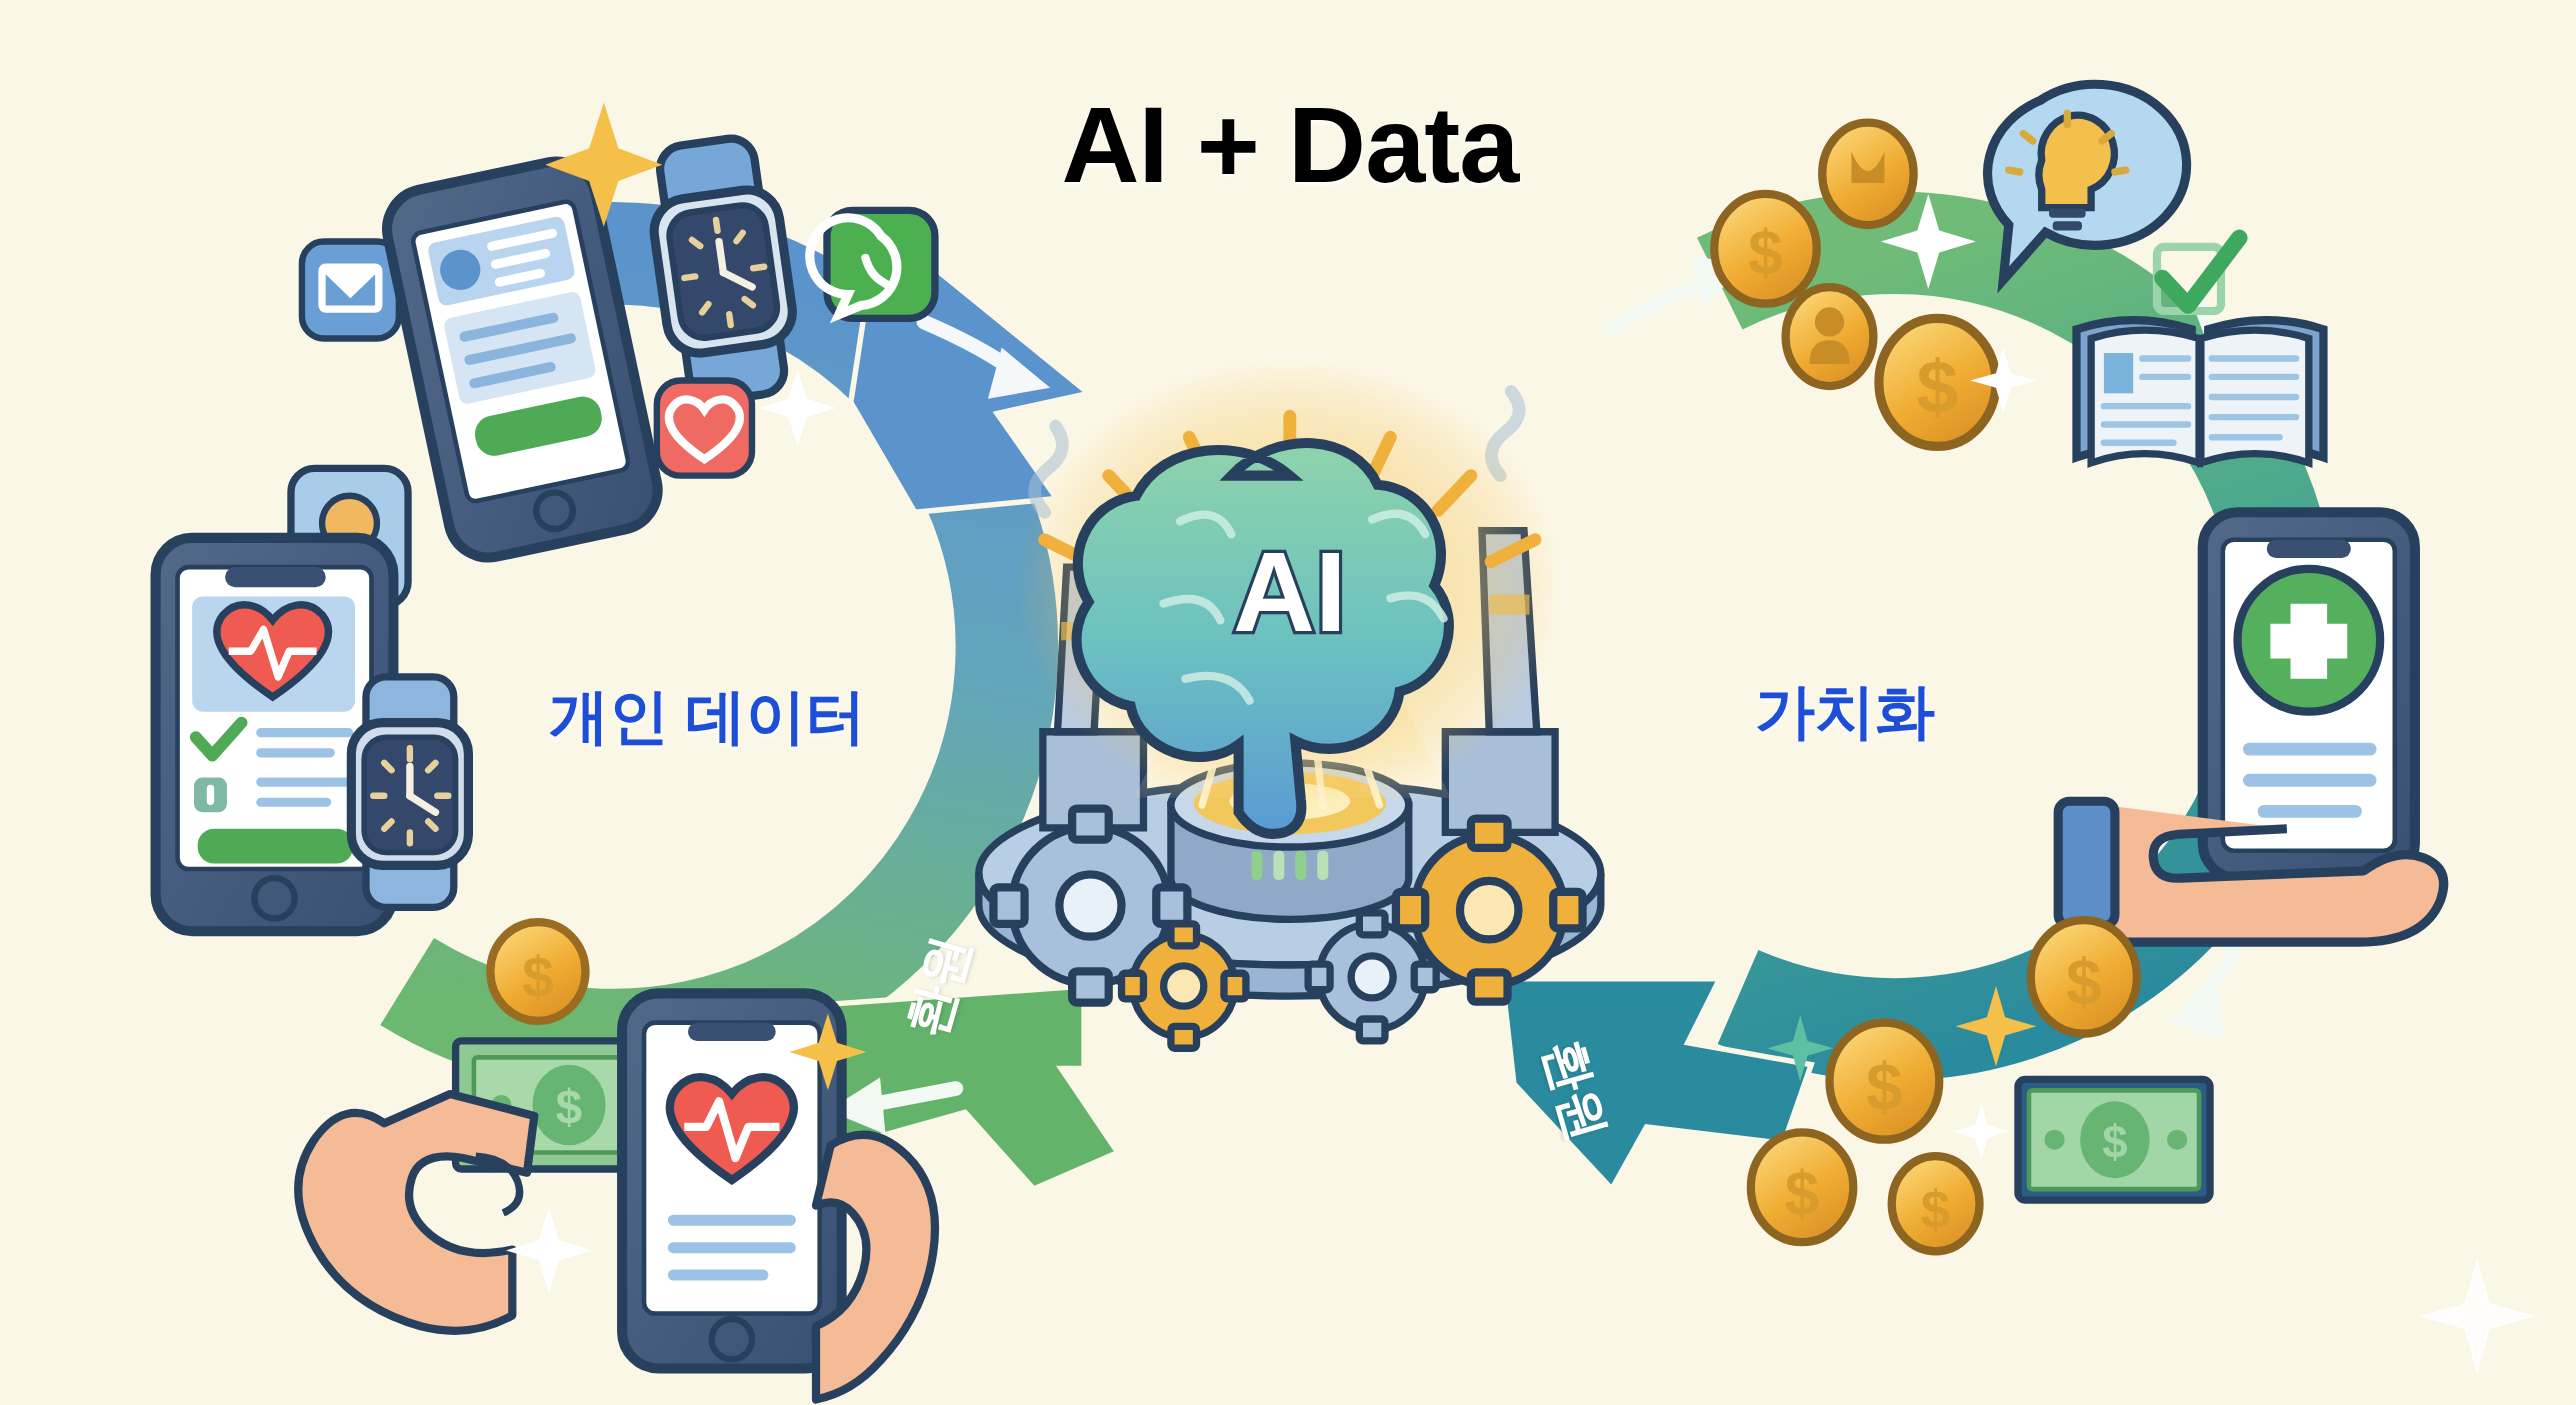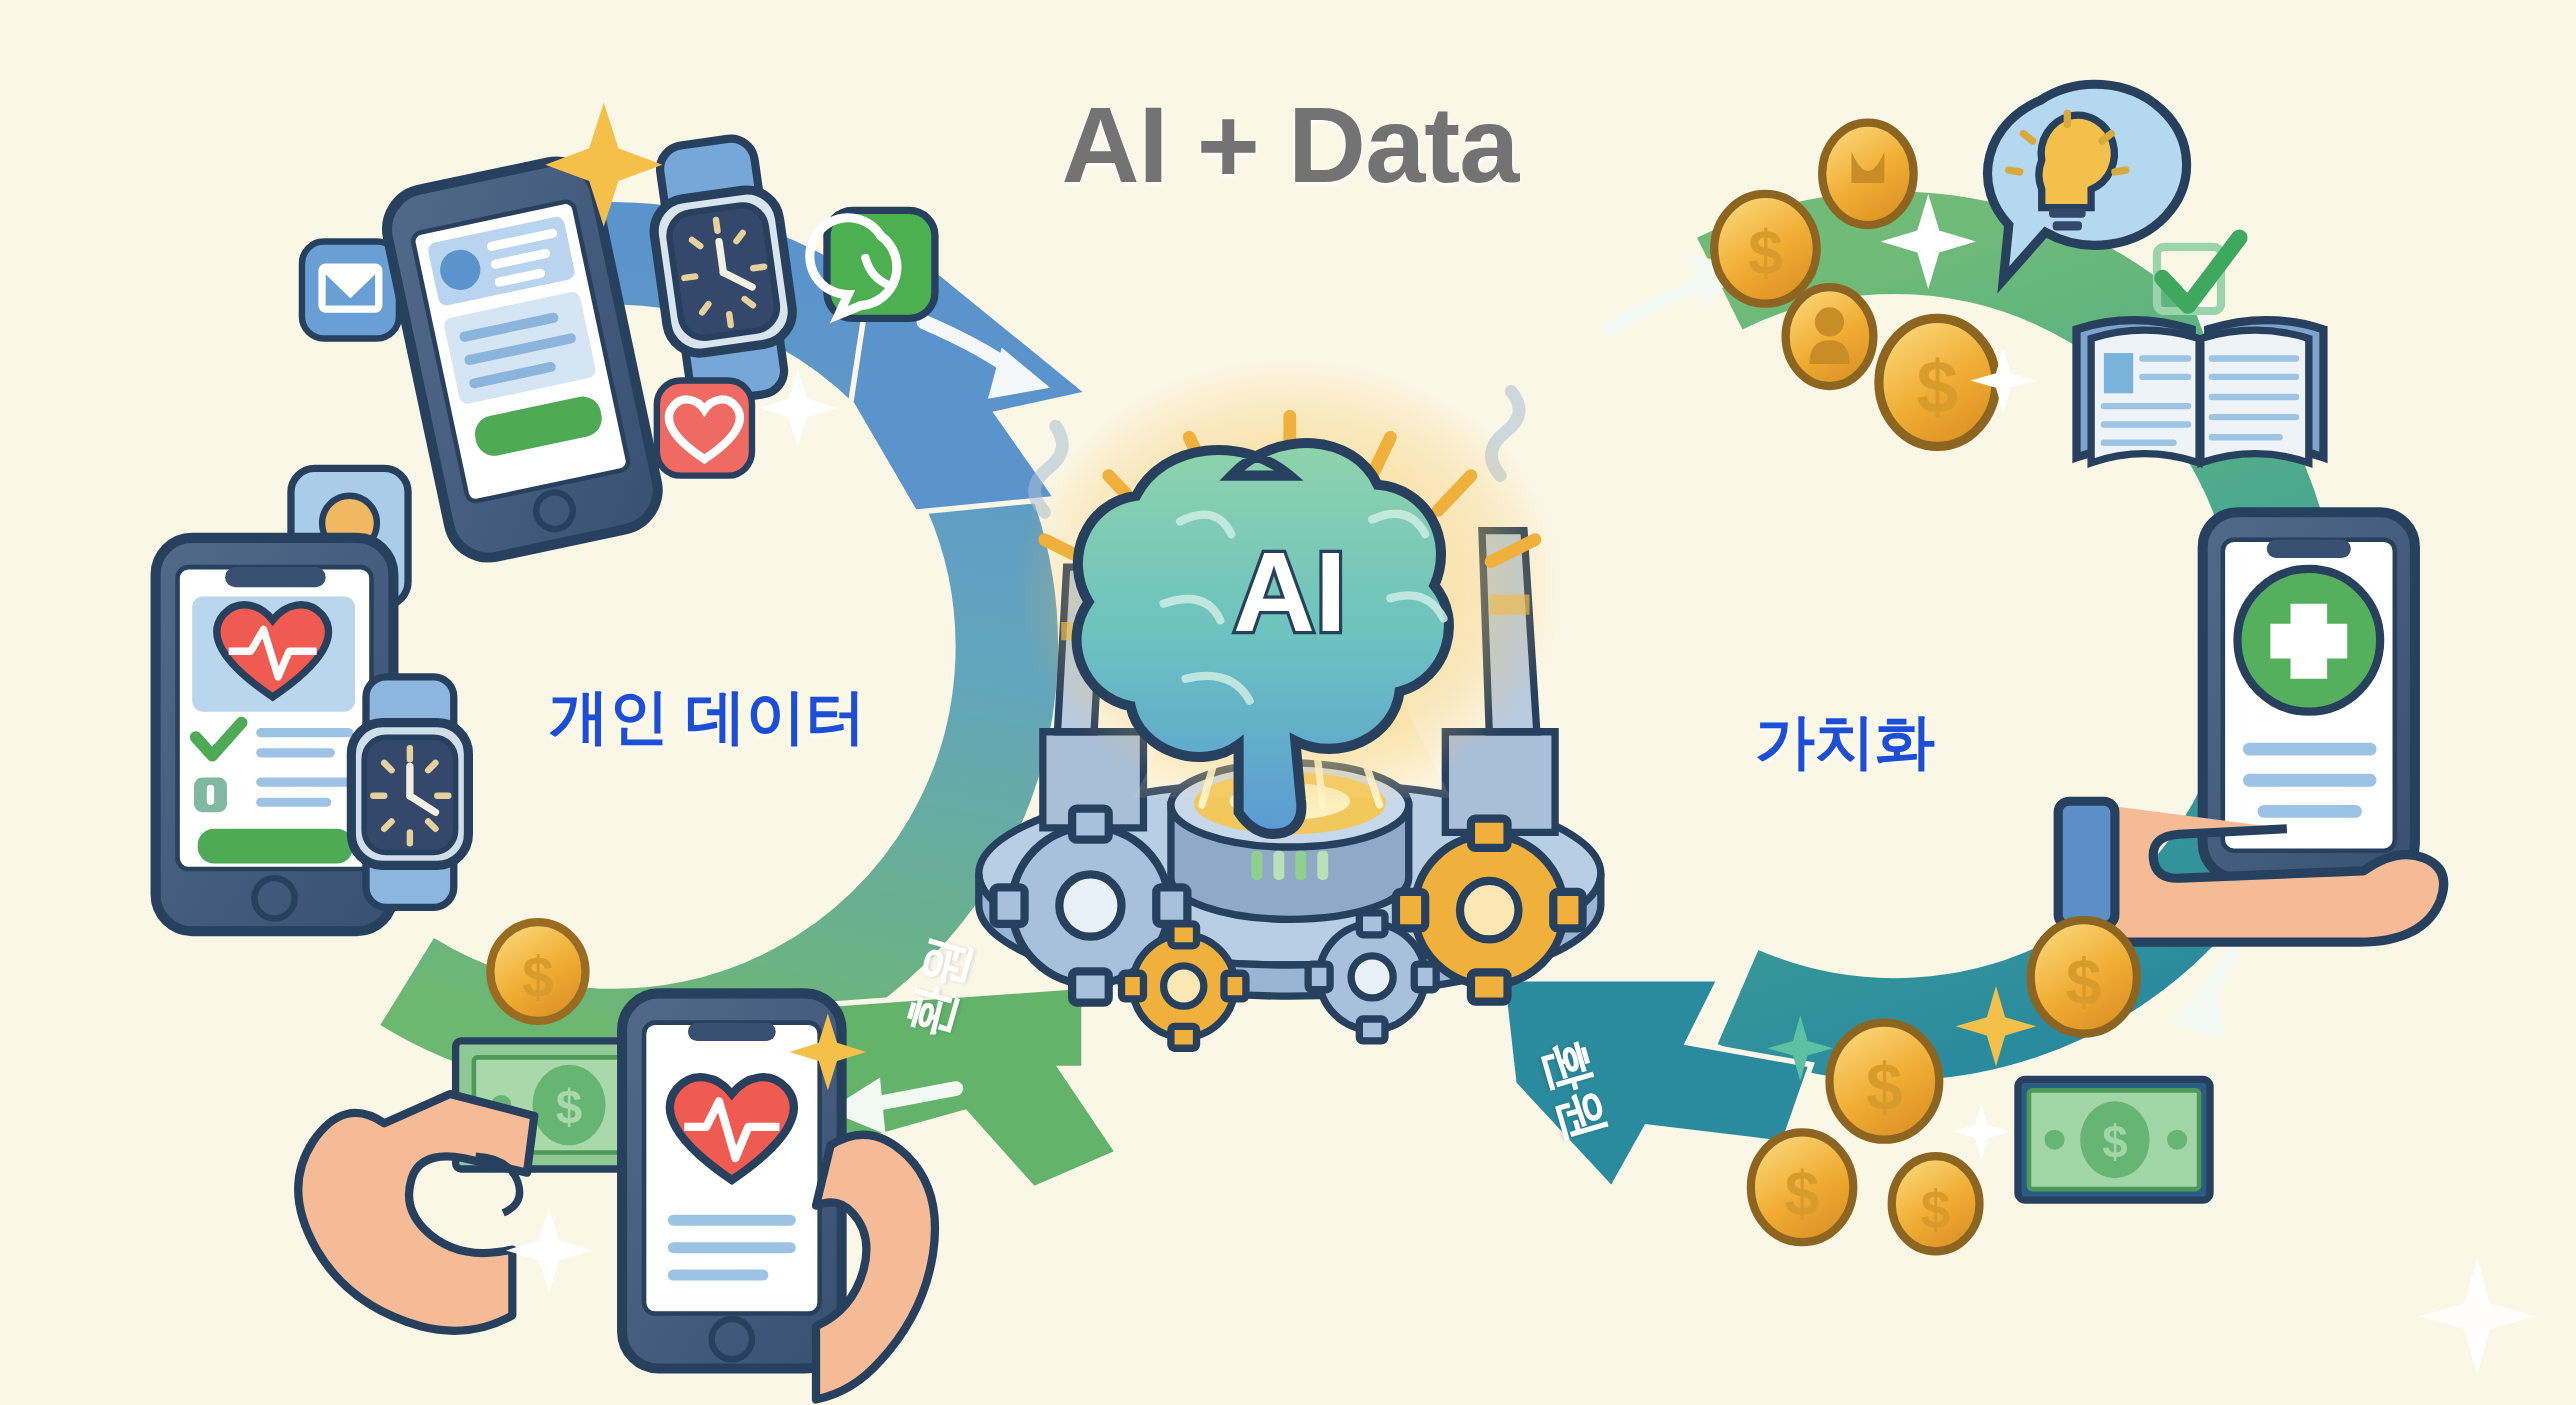--- a/index.html
+++ b/index.html
@@ -10,34 +10,34 @@
     background:#fbf7e7;
     overflow:hidden;
   }
   #stage svg{position:absolute;top:0;left:0;width:2576px;height:1405px;}
   .title{
     position:absolute;
     left:970px;top:82px;width:640px;
     text-align:center;
     font-size:108px;
     font-weight:bold;
-    color:#737373;
+    color:#000000;
     letter-spacing:-0.9px;
     text-shadow:0 2.7px 5.5px rgba(255,255,255,.85);
   }
   .ringlabel{
     position:absolute;
     font-size:60px;
     font-weight:bold;
     color:#1d4ed8;
     text-shadow:0 2.7px 5.5px rgba(255,255,255,.8);
     white-space:nowrap;
   }
   .ringlabel.left{left:549px;top:677px;}
-  .ringlabel.right{left:1755px;top:702px;}
+  .ringlabel.right{left:1755px;top:672px;}
   .arrowlabel{
     position:absolute;
     font-size:51px;
     font-weight:bold;
     color:#ffffff;
     white-space:nowrap;
     text-shadow:0 1.8px 3.7px rgba(0,0,0,.12);
   }
   .arrowlabel.l{left:892px;top:1026px;transform:rotate(-74deg);transform-origin:left top;}
   .arrowlabel.r{left:1594px;top:1032px;transform:rotate(74deg);transform-origin:left top;}

